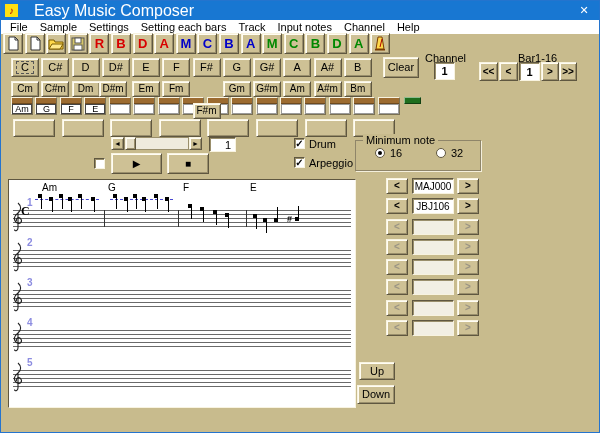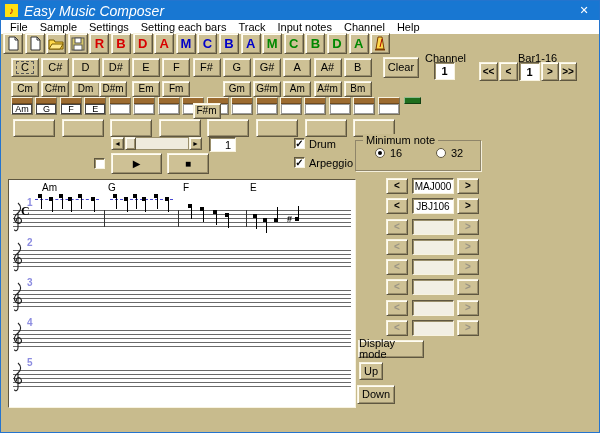--- a/index.html
+++ b/index.html
@@ -5,21 +5,21 @@
   html,body{margin:0;padding:0;background:#555;}
   #window{
     position:relative;width:600px;height:433px;overflow:hidden;
     background:#C8BB8D;border:1px solid #2474CE;box-sizing:border-box;
     font-family:"Liberation Sans",sans-serif;font-size:11px;color:#000;
   }
   
   #titlebar{position:absolute;left:0;top:0;width:100%;height:19px;background:#1877D2;display:flex;align-items:center;}
   #app-icon{width:13px;height:13px;margin-left:4px;background:#FFE011;color:#B40000;font-size:10px;font-weight:bold;
     display:flex;align-items:center;justify-content:center;line-height:1;}
-  #title-text{color:#fff;font-size:14px;margin-left:6px;font-style:italic;}
+  #title-text{color:#fff;font-size:16px;margin-left:16px;}
   #close-btn{position:absolute;right:4px;top:0;width:22px;height:19px;color:#fff;font-size:11px;
     display:flex;align-items:center;justify-content:center;}
   #menubar{position:absolute;left:0;top:19px;width:100%;height:14px;background:#fff;display:flex;align-items:center;padding-left:3px;box-sizing:border-box;}
   .menu-item{padding:0 6px;font-size:11px;line-height:14px;}
   
   .btn{
     background:#CEC195;
     border:1px solid;border-color:#F8F3E0 #5F5740 #5F5740 #F8F3E0;
     box-shadow:inset 1px 1px 0 #FFFDF4, inset -1px -1px 0 #9A8F6C;
     display:flex;align-items:center;justify-content:center;box-sizing:border-box;
@@ -89,21 +89,21 @@
   .note-head{position:absolute;width:4px;height:4px;background:#000;}
   .note-stem{position:absolute;width:1px;background:#000;}
   .ledger{position:absolute;height:0;border-top:1px dashed #4646D2;}
   .timesig{position:absolute;left:12px;font-family:"Liberation Serif",serif;font-weight:bold;font-size:12px;}
   .acc{position:absolute;font-size:9px;font-weight:bold;}
   
   .preset-arrow{width:22px;height:16px;font-weight:bold;font-size:10px;}
   .preset-box{width:42px;height:16px;font-size:10px;}
   
   #display-mode-btn{left:357px;top:339px;width:66px;height:18px;}
-  #up-btn{left:358px;top:361px;width:24px;height:18px;}
+  #up-btn{left:358px;top:361px;width:36px;height:18px;}
   #down-btn{left:356px;top:384px;width:38px;height:19px;}
 </style>
 </head>
 <body>
 
 <div id="window">
 
   <div id="titlebar">
     <div id="app-icon">♪</div>
     <div id="title-text">Easy Music Composer</div>
@@ -421,21 +421,20 @@
       <div class="sunken preset-box disabled" style="left: 411px; top: 278px;"></div>
       <div class="btn preset-arrow disabled" style="left: 456px; top: 278px;">&gt;</div>
       <div class="btn preset-arrow disabled" style="left: 385px; top: 299px;">&lt;</div>
       <div class="sunken preset-box disabled" style="left: 411px; top: 299px;"></div>
       <div class="btn preset-arrow disabled" style="left: 456px; top: 299px;">&gt;</div>
       <div class="btn preset-arrow disabled" style="left: 385px; top: 319px;">&lt;</div>
       <div class="sunken preset-box disabled" style="left: 411px; top: 319px;"></div>
       <div class="btn preset-arrow disabled" style="left: 456px; top: 319px;">&gt;</div>
     </div>
 
-  <div class="btn" id="display-mode-btn">Display mode</div>
   <div class="btn" id="up-btn">Up</div>
   <div class="btn" id="down-btn">Down</div>
 
 <div class="btn note-btn" style="left: 10px;">
       <div class="focus-inner" style="position: static;">C</div>
     </div>
     <div class="btn note-btn" style="left: 40.25px;">C#</div>
     <div class="btn note-btn" style="left: 70.5px;">D</div>
     <div class="btn note-btn" style="left: 100.75px;">D#</div>
     <div class="btn note-btn" style="left: 131px;">E</div>

